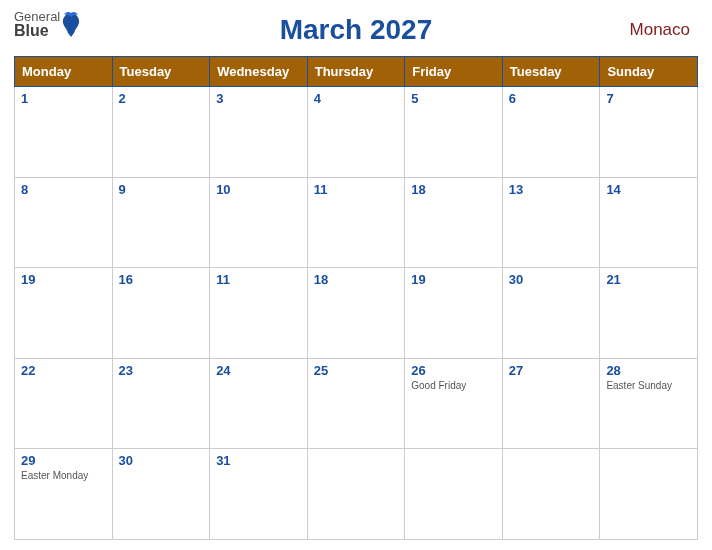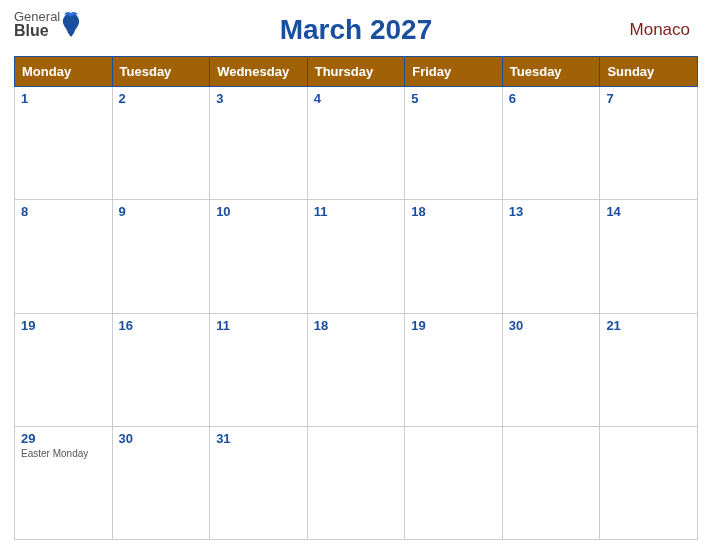--- a/index.html
+++ b/index.html
@@ -208,20 +208,45 @@
           </td>
           <td>
             <span class="day-number">30</span>
           </td>
           <td>
             <span class="day-number">21</span>
           </td>
         </tr>
         <tr class="week-row">
           <td>
+            <span class="day-number">22</span>
+          </td>
+          <td>
+            <span class="day-number">23</span>
+          </td>
+          <td>
+            <span class="day-number">24</span>
+          </td>
+          <td>
+            <span class="day-number">25</span>
+          </td>
+          <td>
+            <span class="day-number">26</span>
+            <span class="holiday-name">Good Friday</span>
+          </td>
+          <td>
+            <span class="day-number">27</span>
+          </td>
+          <td>
+            <span class="day-number">28</span>
+            <span class="holiday-name">Easter Sunday</span>
+          </td>
+        </tr>
+        <tr class="week-row">
+          <td>
             <span class="day-number">29</span>
             <span class="holiday-name">Easter Monday</span>
           </td>
           <td>
             <span class="day-number">30</span>
           </td>
           <td>
             <span class="day-number">31</span>
           </td>
           <td class="empty-cell"></td>

